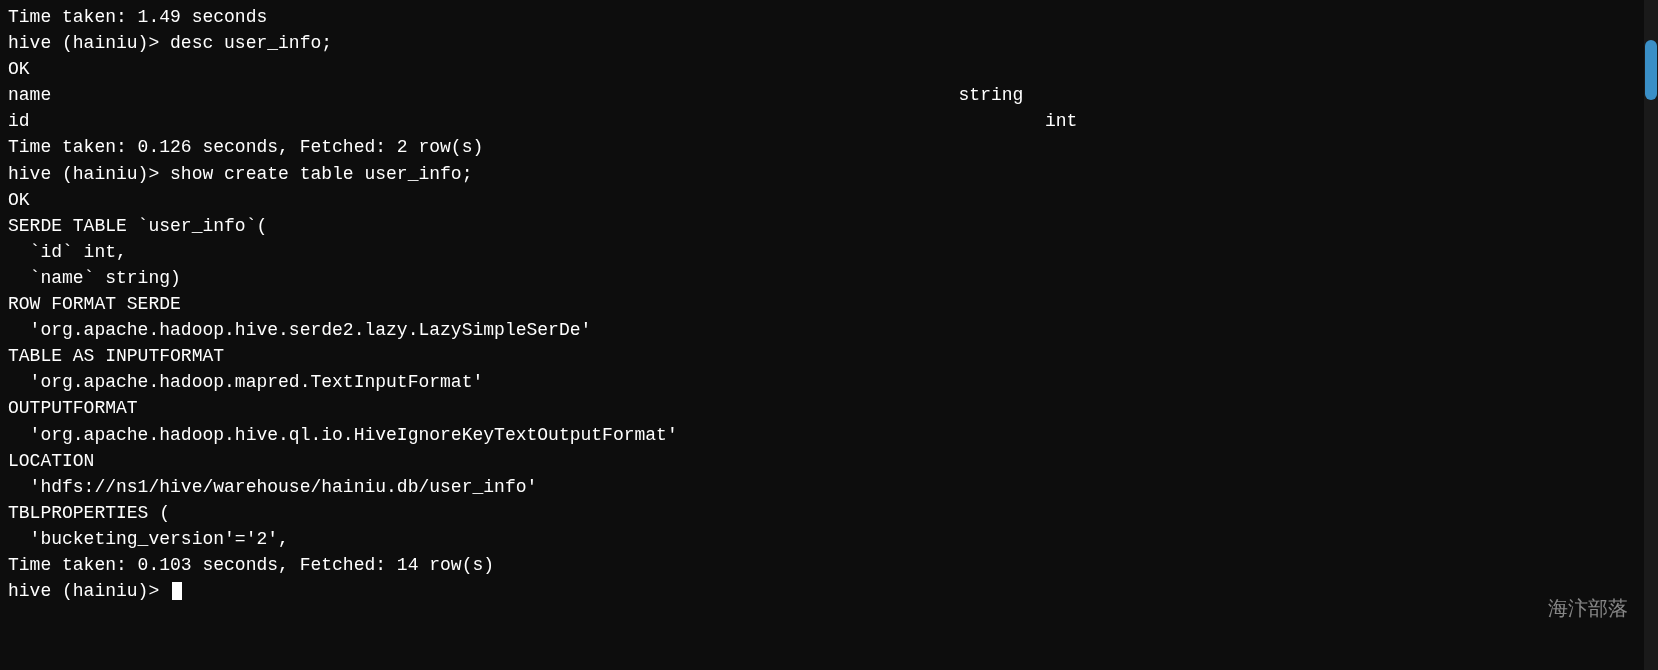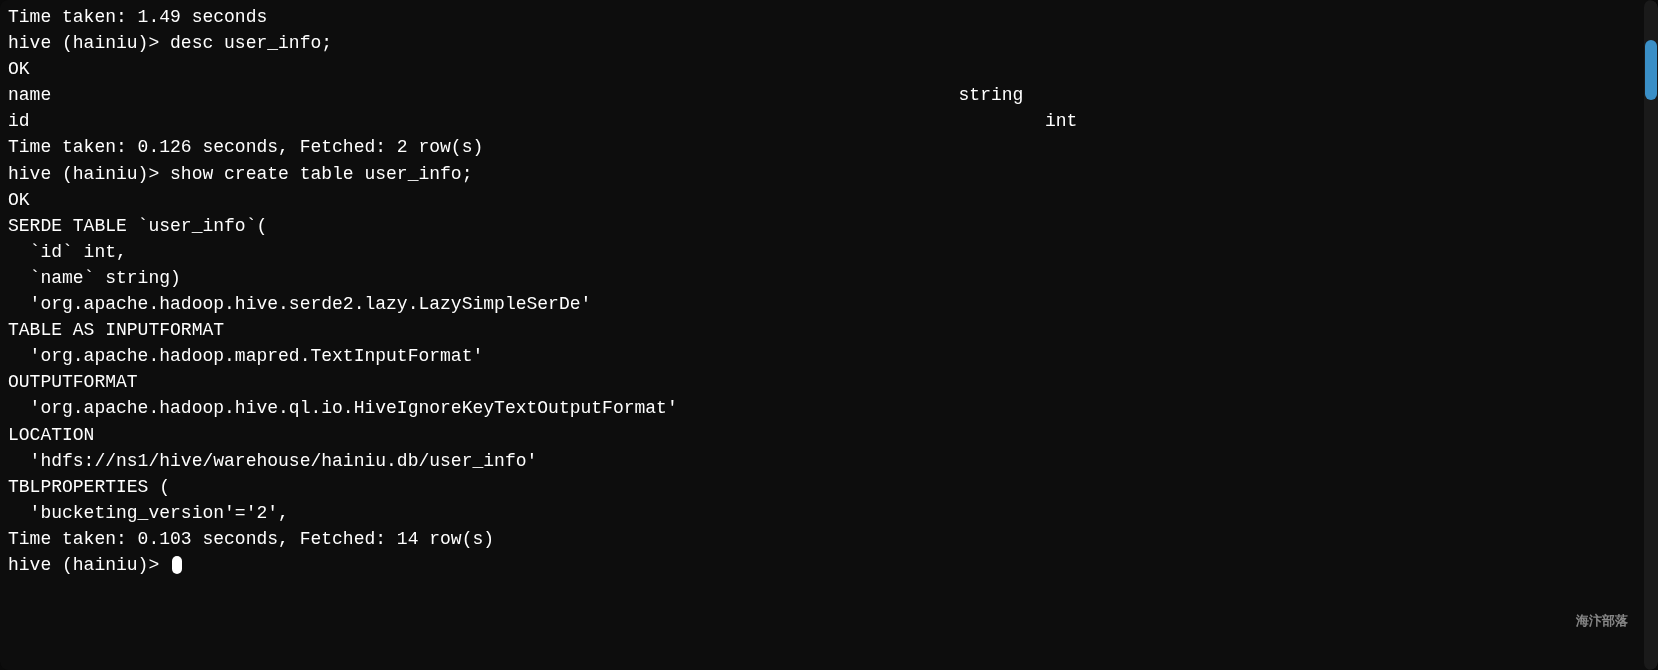--- a/index.html
+++ b/index.html
@@ -1,19 +1,18 @@
 <!DOCTYPE html>
 <html><head>
   <meta charset="utf-8">
   <style>
     * {
       margin: 0;
       padding: 0;
       box-sizing: border-box;
-      border-radius: 8px;
     }
 
     body {
       background-color: #0a0a0a;
       width: 1658px;
       height: 670px;
       overflow: hidden;
       font-family: 'Courier New', Courier, monospace;
       font-size: 18px;
       color: #ffffff;
@@ -50,26 +49,25 @@
     .scrollbar-thumb {
       width: 12px;
       height: 60px;
       background-color: #3a8fc7;
       border-radius: 6px;
       margin-top: 40px;
     }
 
     .watermark {
       position: absolute;
-      bottom: 40px;
+      bottom: 48px;
       right: 30px;
       color: rgba(255, 255, 255, 0.5);
-      font-size: 13px;
+      font-size: 20px;
       font-family: 'SimSun', '宋体', serif;
-      font-weight: bold;
     }
 
     .cursor {
       display: inline-block;
       width: 10px;
       height: 18px;
       background-color: #ffffff;
       vertical-align: middle;
       margin-left: 2px;
     }
@@ -83,20 +81,21 @@
       <span class="terminal-line">hive (hainiu)&gt; desc user_info;</span>
       <span class="terminal-line">OK</span>
       <span class="terminal-line">name                    								string</span>
       <span class="terminal-line">id                      									int</span>
       <span class="terminal-line">Time taken: 0.126 seconds, Fetched: 2 row(s)</span>
       <span class="terminal-line">hive (hainiu)&gt; show create table user_info;</span>
       <span class="terminal-line">OK</span>
       <span class="terminal-line">SERDE TABLE `user_info`(</span>
       <span class="terminal-line">  `id` int,</span>
       <span class="terminal-line">  `name` string)</span>
+      <span class="terminal-line">ROW FORMAT SERDE</span>
       <span class="terminal-line">  'org.apache.hadoop.hive.serde2.lazy.LazySimpleSerDe'</span>
       <span class="terminal-line">TABLE AS INPUTFORMAT</span>
       <span class="terminal-line">  'org.apache.hadoop.mapred.TextInputFormat'</span>
       <span class="terminal-line">OUTPUTFORMAT</span>
       <span class="terminal-line">  'org.apache.hadoop.hive.ql.io.HiveIgnoreKeyTextOutputFormat'</span>
       <span class="terminal-line">LOCATION</span>
       <span class="terminal-line">  'hdfs://ns1/hive/warehouse/hainiu.db/user_info'</span>
       <span class="terminal-line">TBLPROPERTIES (</span>
       <span class="terminal-line">  'bucketing_version'='2',</span>
       <span class="terminal-line">Time taken: 0.103 seconds, Fetched: 14 row(s)</span>

